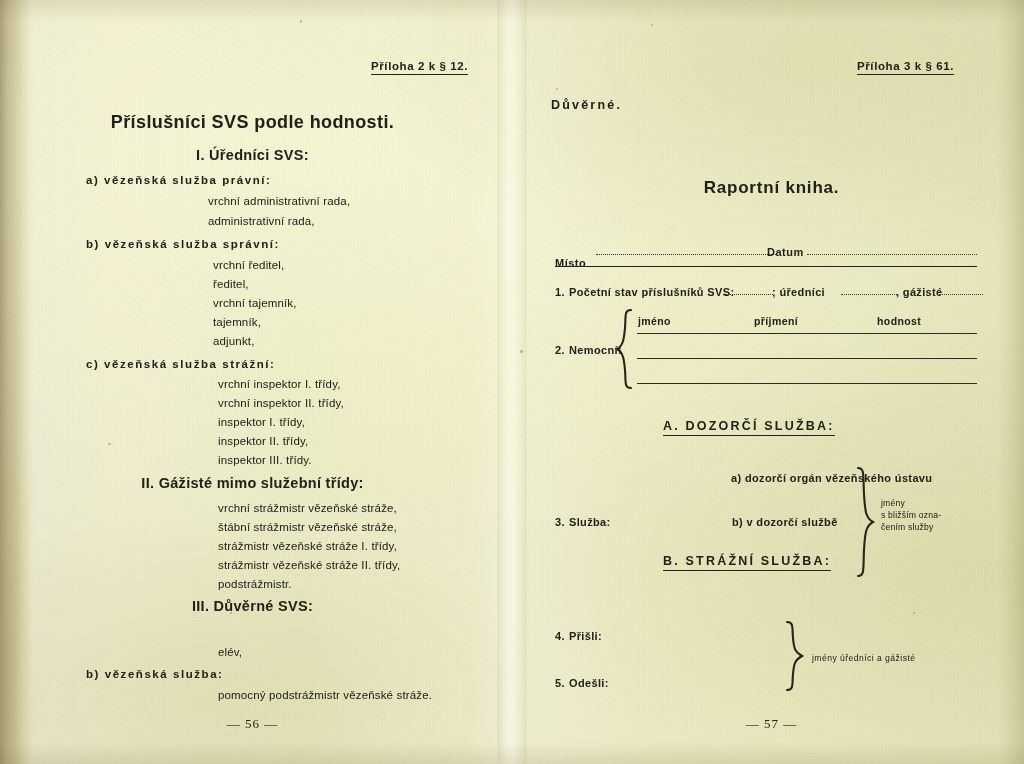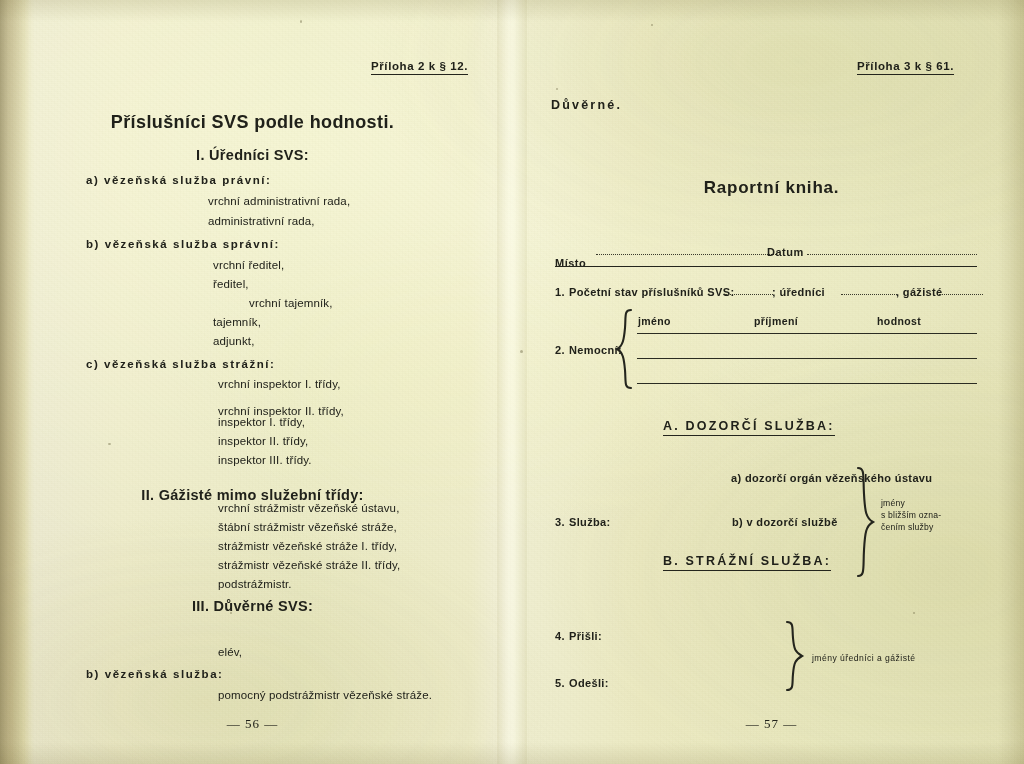--- a/index.html
+++ b/index.html
@@ -257,33 +257,33 @@
 
     <div class="sec-head" style="top:147px;">I. Úředníci SVS:</div>
 
     <div class="cat-label" style="left:86px;top:174px;">a) vězeňská služba právní:</div>
     <div class="rank" style="left:208px;top:195px;">vrchní administrativní rada,</div>
     <div class="rank" style="left:208px;top:215px;">administrativní rada,</div>
 
     <div class="cat-label" style="left:86px;top:238px;">b) vězeňská služba správní:</div>
     <div class="rank" style="left:213px;top:259px;">vrchní ředitel,</div>
     <div class="rank" style="left:213px;top:278px;">ředitel,</div>
-    <div class="rank" style="left:213px;top:297px;margin-left:36px;">vrchní tajemník,</div>
+    <div class="rank" style="left:213px;top:297px;">vrchní tajemník,</div>
     <div class="rank" style="left:213px;top:316px;">tajemník,</div>
     <div class="rank" style="left:213px;top:335px;">adjunkt,</div>
 
     <div class="cat-label" style="left:86px;top:358px;">c) vězeňská služba strážní:</div>
     <div class="rank" style="left:218px;top:378px;">vrchní inspektor I. třídy,</div>
-    <div class="rank" style="left:218px;top:397px;margin-top:8px;">vrchní inspektor II. třídy,</div>
+    <div class="rank" style="left:218px;top:397px;">vrchní inspektor II. třídy,</div>
     <div class="rank" style="left:218px;top:416px;">inspektor I. třídy,</div>
     <div class="rank" style="left:218px;top:435px;">inspektor II. třídy,</div>
     <div class="rank" style="left:218px;top:454px;">inspektor III. třídy.</div>
 
-    <div class="sec-head" style="top:487px;">II. Gážisté mimo služební třídy:</div>
-    <div class="rank" style="left:218px;top:502px;">vrchní strážmistr vězeňské ústavu,</div>
+    <div class="sec-head" style="top:475px;">II. Gážisté mimo služební třídy:</div>
+    <div class="rank" style="left:218px;top:502px;">vrchní strážmistr vězeňské stráže,</div>
     <div class="rank" style="left:218px;top:521px;">štábní strážmistr vězeňské stráže,</div>
     <div class="rank" style="left:218px;top:540px;">strážmistr vězeňské stráže I. třídy,</div>
     <div class="rank" style="left:218px;top:559px;">strážmistr vězeňské stráže II. třídy,</div>
     <div class="rank" style="left:218px;top:578px;">podstrážmistr.</div>
 
     <div class="sec-head" style="top:598px;">III. Důvěrné SVS:</div>
 
     <div class="rank" style="left:218px;top:646px;">elév,</div>
 
     <div class="cat-label" style="left:86px;top:668px;">b) vězeňská služba:</div>

